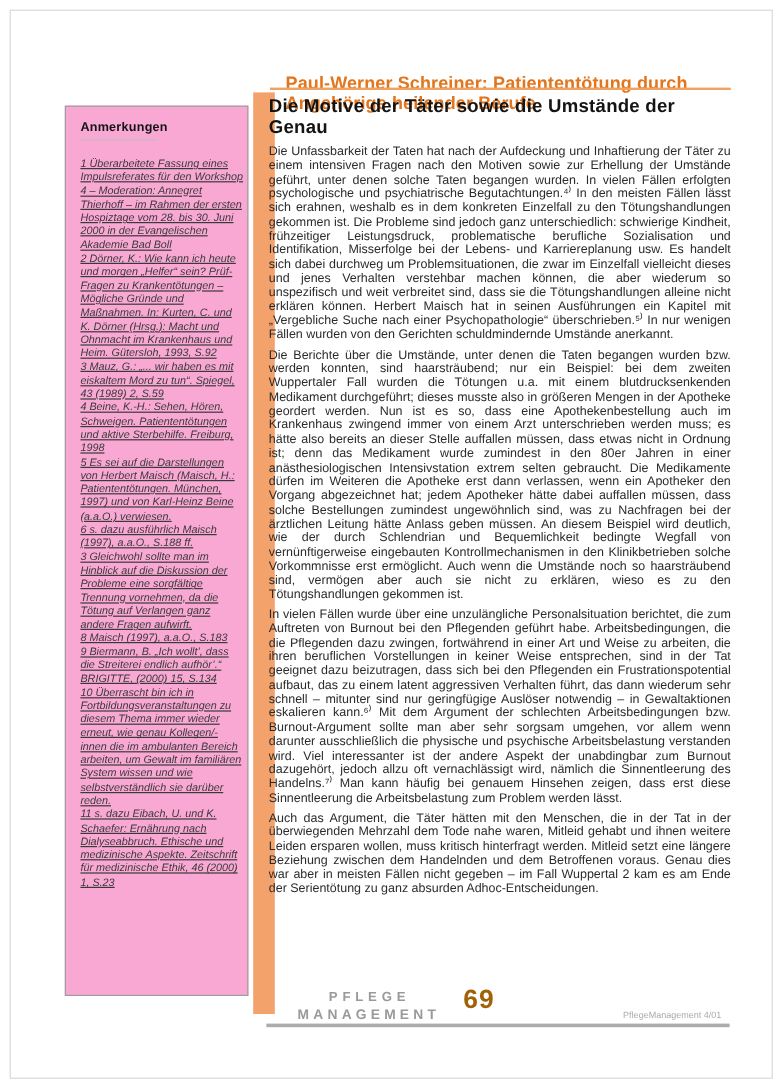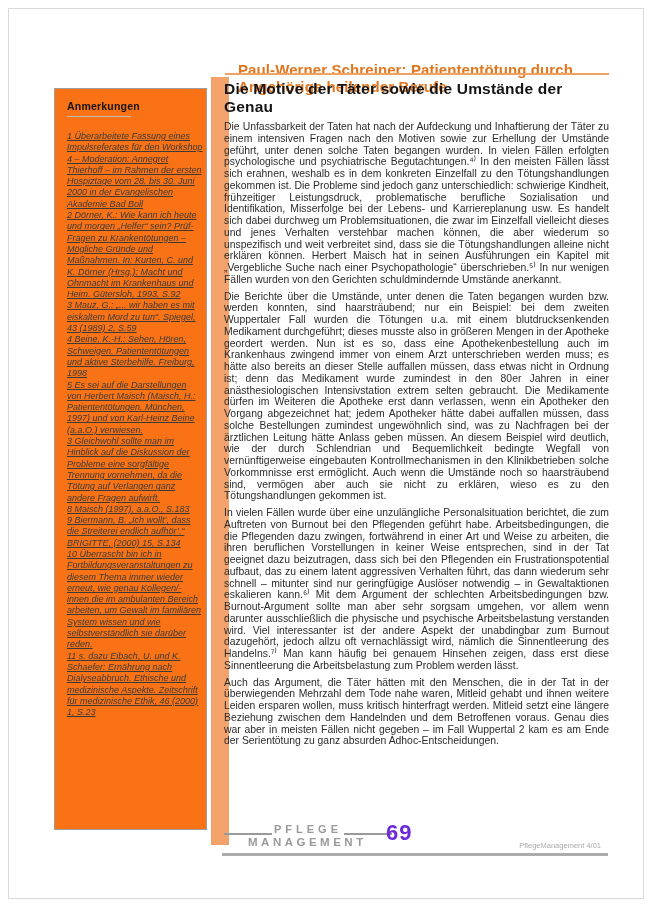--- a/index.html
+++ b/index.html
@@ -15,46 +15,46 @@
     color:#e2761e; font-size:15px; font-weight:bold; letter-spacing:0.1px;
   }
   .running-rule { position:absolute; left:225px; top:73px; width:384px; height:2px;
     background:#f0a263; }
 
   .orange-strip { position:absolute; left:211px; top:77px; width:18px; height:768px;
     background:#f3a26b; }
 
   .sidebar {
     position:absolute; left:54px; top:88px; width:153px; height:742px;
-    background:#f97316; border:1px solid #9e9e9e; box-sizing:border-box;
+    background:#f9a8d4; border:1px solid #9e9e9e; box-sizing:border-box;
     padding:11px 3px 8px 12px; overflow:hidden;
   }
   .sidebar h2 { margin:0; font-size:10.5px; font-weight:bold; color:#151515; letter-spacing:0.2px; }
   .heading-rule { width:64px; height:1px; background:#bdbdbd; margin:4px 0 14px 0; }
   .note {
     margin:0; font-style:italic; font-size:9px; line-height:11.3px; color:#3a3a3a;text-decoration:underline;
   }
 
   .main { position:absolute; left:224px; top:80px; width:385px; }
   .title {
     margin:0 0 6px 0; font-size:15.5px; line-height:17.5px; font-weight:bold;
     color:#141414; letter-spacing:0.2px;
   }
   .body-par {
     margin:0 0 5px 0; font-size:10.4px; line-height:11.75px; color:#2b2b2b;
     text-align:justify;
   }
 
   .footer-logo { position:absolute; left:224px; top:823px; width:168px; color:#9a9a9a; }
-  .logo-row { display:flex; align-items:flex-end; gap:2px; }
+  .logo-row { display:flex; align-items:center; gap:2px;flex-direction:column; }
   .logo-pflege { font-size:11px; font-weight:bold; letter-spacing:4px; white-space:nowrap; }
   .logo-rule { flex:1; height:2px; background:#9a9a9a; }
   .logo-management { font-size:11.5px; font-weight:bold; letter-spacing:3.5px; margin-top:1px; white-space:nowrap;padding-left:24px; }
   .page-number { position:absolute; left:386px; top:820px; font-size:22px; font-weight:bold;
-    color:#6d28d9; letter-spacing:1px; }
+    color:#a16207; letter-spacing:1px; }
   .issue-label { position:absolute; left:491px; top:841px; width:110px; text-align:right;
     font-size:7.5px; color:#ababab; }
   .footer-rule { position:absolute; left:222px; top:853px; width:386px; height:3px;
     background:#acacac; }
 </style>
 </head>
 <body>
 
 <div class="page">
 
@@ -66,20 +66,21 @@
   <div class="orange-strip"></div>
 
   <aside class="sidebar">
     <h2>Anmerkungen</h2>
     <div class="heading-rule"></div>
     <p class="note">1 Überarbeitete Fassung eines Impulsreferates für den Workshop 4 – Moderation: Annegret Thierhoff – im Rahmen der ersten Hospiztage vom 28. bis 30. Juni 2000 in der Evangelischen Akademie Bad Boll</p>
     <p class="note">2 Dörner, K.: Wie kann ich heute und morgen „Helfer“ sein? Prüf-Fragen zu Krankentötungen – Mögliche Gründe und Maßnahmen. In: Kurten, C. und K. Dörner (Hrsg.): Macht und Ohnmacht im Krankenhaus und Heim. Gütersloh, 1993, S.92</p>
     <p class="note">3 Mauz, G.: „... wir haben es mit eiskaltem Mord zu tun“. Spiegel, 43 (1989) 2, S.59</p>
     <p class="note">4 Beine, K.-H.: Sehen, Hören, Schweigen. Patiententötungen und aktive Sterbehilfe. Freiburg, 1998</p>
     <p class="note">5 Es sei auf die Darstellungen von Herbert Maisch (Maisch, H.: Patiententötungen. München, 1997) und von Karl-Heinz Beine (a.a.O.) verwiesen.</p>
+    <p class="note">6 s. dazu ausführlich Maisch (1997), a.a.O., S.188 ff.</p>
     <p class="note">3 Gleichwohl sollte man im Hinblick auf die Diskussion der Probleme eine sorgfältige Trennung vornehmen, da die Tötung auf Verlangen ganz andere Fragen aufwirft.</p>
     <p class="note">8 Maisch (1997), a.a.O., S.183</p>
     <p class="note">9 Biermann, B. „Ich wollt’, dass die Streiterei endlich aufhör’.“ BRIGITTE, (2000) 15, S.134</p>
     <p class="note">10 Überrascht bin ich in Fortbildungsveranstaltungen zu diesem Thema immer wieder erneut, wie genau Kollegen/-innen die im ambulanten Bereich arbeiten, um Gewalt im familiären System wissen und wie selbstverständlich sie darüber reden.</p>
     <p class="note">11 s. dazu Eibach, U. und K. Schaefer: Ernährung nach Dialyseabbruch. Ethische und medizinische Aspekte. Zeitschrift für medizinische Ethik, 46 (2000) 1, S.23</p>
   </aside>
 
   <main class="main">
     <h1 class="title">Die Motive der Täter sowie die Umstände der Genau</h1>
     <p class="body-par">Die Unfassbarkeit der Taten hat nach der Aufdeckung und Inhaftierung der Täter zu einem intensiven Fragen nach den Motiven sowie zur Erhellung der Umstände geführt, unter denen solche Taten begangen wurden. In vielen Fällen erfolgten psychologische und psychiatrische Begutachtungen.⁴⁾ In den meisten Fällen lässt sich erahnen, weshalb es in dem konkreten Einzelfall zu den Tötungshandlungen gekommen ist. Die Probleme sind jedoch ganz unterschiedlich: schwierige Kindheit, frühzeitiger Leistungsdruck, problematische berufliche Sozialisation und Identifikation, Misserfolge bei der Lebens- und Karriereplanung usw. Es handelt sich dabei durchweg um Problemsituationen, die zwar im Einzelfall vielleicht dieses und jenes Verhalten verstehbar machen können, die aber wiederum so unspezifisch und weit verbreitet sind, dass sie die Tötungshandlungen alleine nicht erklären können. Herbert Maisch hat in seinen Ausführungen ein Kapitel mit „Vergebliche Suche nach einer Psychopathologie“ überschrieben.⁵⁾ In nur wenigen Fällen wurden von den Gerichten schuldmindernde Umstände anerkannt.</p>

